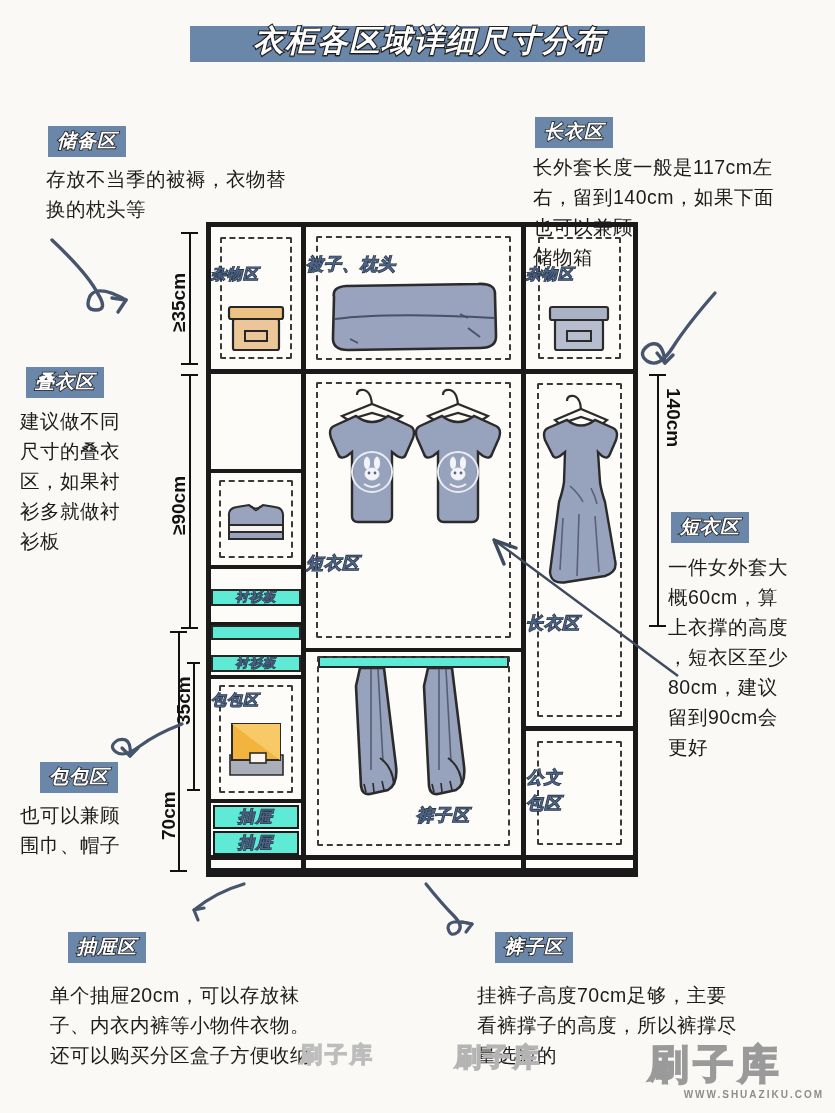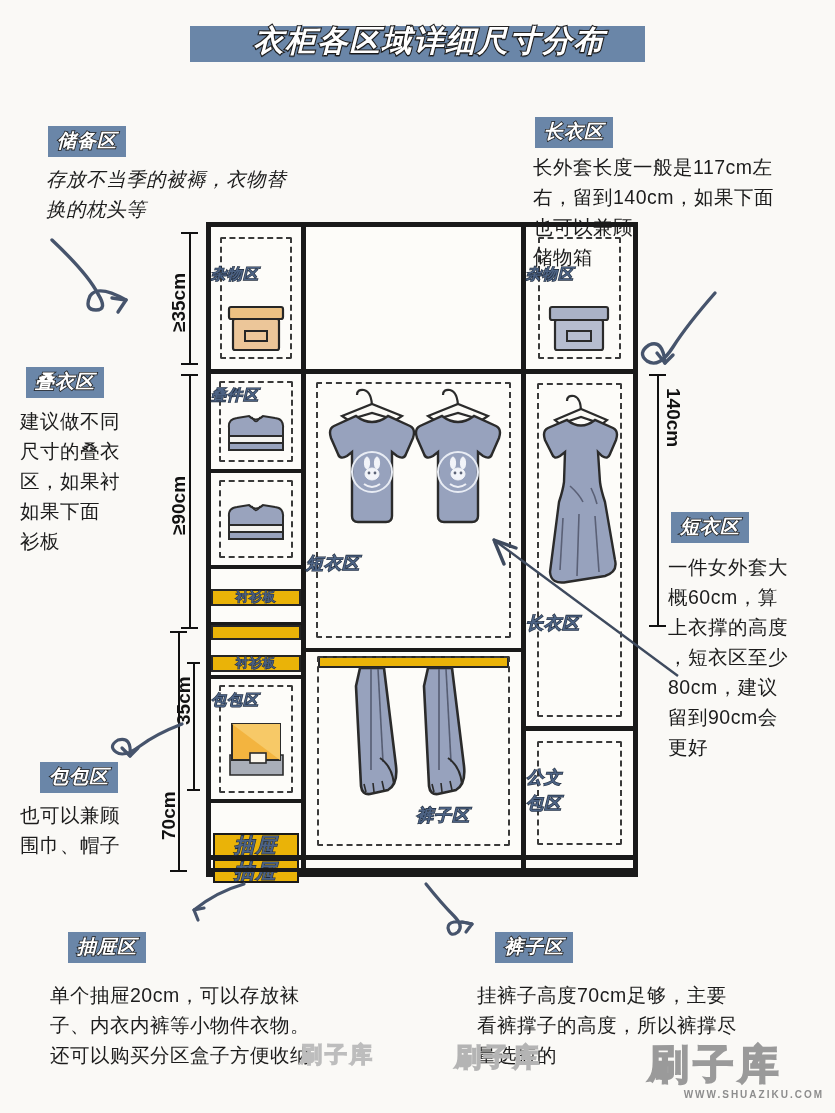--- a/index.html
+++ b/index.html
@@ -84,33 +84,33 @@
   }
   .rot-l{ transform:rotate(-90deg); transform-origin:left top; }
   .rot-r{ transform:rotate(90deg); transform-origin:left top; }
 
   
   .boxobj{ position:absolute; }
 
   
   .board{
     position:absolute;
-    background:#eab308;
+    background:#5eead4;
     border:2px solid #262626;
     display:flex; align-items:center; justify-content:center;
-    font-size:12.5px; font-weight:bold; color:#4a5f7e;
+    font-size:12.5px; font-weight:bold; font-style:italic; color:#4a5f7e;
     -webkit-text-stroke:.9px #253044; paint-order:stroke fill;
     letter-spacing:1px;
   }
   .drawer{
     position:absolute;
-    border:2px solid #1a1a1a; background:#eab308;
+    border:2px solid #1a1a1a; background:#5eead4;
     display:flex; align-items:center; justify-content:center;
-    font-size:20px; font-weight:bold; font-style:italic; color:#4d6384;
-    -webkit-text-stroke:1.1px #1f2a3a; paint-order:stroke fill; letter-spacing:2px;margin-top:28px;
+    font-size:16px; font-weight:bold; font-style:italic; color:#4d6384;
+    -webkit-text-stroke:1.1px #1f2a3a; paint-order:stroke fill; letter-spacing:2px;
   }
 
   
   #watermark{
     position:absolute; left:608px; top:1043px; width:216px; text-align:center;
     pointer-events:none;
   }
   #wm-text{
     font-size:40px; font-weight:bold; color:transparent;
     -webkit-text-stroke:2px #9a9a9a;
@@ -153,41 +153,43 @@
     <div class="dash" style="left:9px; top:10px; right:9px; bottom:10px;"></div>
     <div class="zlabel" style="left:0; top:38px; width:90px;">杂物区</div>
 
     <svg class="boxobj" style="left:16px; top:78px;" width="58" height="48" viewBox="0 0 58 48">
       <rect x="2" y="2" width="54" height="12" rx="2" fill="#ecc183" stroke="#262626" stroke-width="2.2"></rect>
       <rect x="6" y="14" width="46" height="31" rx="2" fill="#ecc699" stroke="#262626" stroke-width="2.2"></rect>
       <rect x="18" y="26" width="22" height="10" fill="none" stroke="#262626" stroke-width="2"></rect>
     </svg>
   </div>
 
+  <div class="cell" style="left:95px; top:0; width:215px; height:142px;">
+    <div class="dash" style="left:10px; top:9px; right:10px; bottom:9px;"></div>
+    <div class="zlabel big" style="left:0; top:26px; width:215px;">被子、枕头</div>
+
+    <svg class="boxobj" style="left:22px; top:54px;" width="172" height="72" viewBox="0 0 172 72">
+      <path d="M6 16 Q4 6 18 5 L150 3 Q168 2 167 14 L168 54 Q169 67 152 67 L20 69 Q4 69 5 56 Z" fill="#99a3bd" stroke="#2b2b2b" stroke-width="2.6"></path>
+      <path d="M7 38 Q60 31 166 37" fill="none" stroke="#4a5166" stroke-width="2"></path>
+      <path d="M140 47 l12 9" stroke="#4a5166" stroke-width="1.8" fill="none"></path>
+      <path d="M132 33 l8 4" stroke="#4a5166" stroke-width="1.6" fill="none"></path>
+      <path d="M22 58 l8 4" stroke="#4a5166" stroke-width="1.6" fill="none"></path>
+    </svg>
+  </div>
 
   <div class="cell" style="left:315px; top:0; width:107px; height:142px;">
     <div class="dash" style="left:12px; top:10px; right:12px; bottom:10px;"></div>
     <div class="zlabel" style="left:0; top:38px; width:107px;">杂物区</div>
     <svg class="boxobj" style="left:22px; top:78px;" width="62" height="48" viewBox="0 0 62 48">
       <rect x="2" y="2" width="58" height="13" rx="2" fill="#aab2c6" stroke="#2b2b2b" stroke-width="2.2"></rect>
       <rect x="7" y="15" width="48" height="30" rx="2" fill="#b6bdcf" stroke="#2b2b2b" stroke-width="2.2"></rect>
       <rect x="19" y="26" width="24" height="10" fill="none" stroke="#2b2b2b" stroke-width="2"></rect>
     </svg>
   </div>
 
-  <div class="cell" style="left:0; top:147px; width:90px; height:95px;">
-    <div class="dash" style="left:8px; top:7px; right:8px; bottom:7px;"></div>
-    <div class="zlabel" style="left:0; top:12px; width:90px;">叠件区</div>
-    <svg class="boxobj" style="left:14px; top:38px;" width="62" height="42" viewBox="0 0 62 42">
-      <path d="M4 16 Q3 7 12 6 L24 4 Q31 11 38 4 L50 6 Q59 7 58 16 L58 24 L4 24 Z" fill="#99a3bd" stroke="#2b2b2b" stroke-width="2"></path>
-      <rect x="4" y="24" width="54" height="7" fill="#f4f3ef" stroke="#2b2b2b" stroke-width="2"></rect>
-      <rect x="4" y="31" width="54" height="7" fill="#99a3bd" stroke="#2b2b2b" stroke-width="2"></rect>
-      <path d="M27 5 Q31 14 35 5" fill="none" stroke="#2b2b2b" stroke-width="1.6"></path>
-    </svg>
-  </div>
   <div class="panelline" style="left:0; top:242px; width:90px; height:4px;"></div>
 
   <div class="cell" style="left:0; top:246px; width:90px; height:92px;">
     <div class="dash" style="left:8px; top:7px; right:8px; bottom:7px;"></div>
     <svg class="boxobj" style="left:14px; top:28px;" width="62" height="42" viewBox="0 0 62 42">
       <path d="M4 16 Q3 7 12 6 L24 4 Q31 11 38 4 L50 6 Q59 7 58 16 L58 24 L4 24 Z" fill="#99a3bd" stroke="#2b2b2b" stroke-width="2"></path>
       <rect x="4" y="24" width="54" height="7" fill="#f4f3ef" stroke="#2b2b2b" stroke-width="2"></rect>
       <rect x="4" y="31" width="54" height="7" fill="#99a3bd" stroke="#2b2b2b" stroke-width="2"></rect>
       <path d="M27 5 Q31 14 35 5" fill="none" stroke="#2b2b2b" stroke-width="1.6"></path>
     </svg>
@@ -314,34 +316,34 @@
 <div class="dimcap" style="left:170px; top:631px; width:17px;"></div>
 <div class="dimcap" style="left:170px; top:870px; width:17px;"></div>
 <div class="dimtext rot-l" style="left:158px; top:840px;">70cm</div>
 
 <div class="dimline" style="left:657px; top:374px; height:252px;"></div>
 <div class="dimcap" style="left:649px; top:374px; width:17px;"></div>
 <div class="dimcap" style="left:649px; top:625px; width:17px;"></div>
 <div class="dimtext rot-r" style="left:684px; top:388px;">140cm</div>
 
 <div class="chip" style="left:48px; top:126px;">储备区</div>
-<div class="note" style="left:46px; top:164px; width:320px; white-space:pre-line;font-style:italic;">存放不当季的被褥，衣物替
+<div class="note" style="left:46px; top:164px; width:320px; white-space:pre-line;">存放不当季的被褥，衣物替
 换的枕头等</div>
 
 <div class="chip" style="left:535px; top:117px;">长衣区</div>
 <div class="note" style="left:533px; top:152px; width:300px; white-space:pre-line; text-align:left;">长外套长度一般是117cm左
 右，留到140cm，如果下面
 也可以兼顾
 储物箱</div>
 
 <div class="chip" style="left:26px; top:367px;">叠衣区</div>
 <div class="note" style="left:20px; top:406px; width:145px; white-space:pre-line;">建议做不同
 尺寸的叠衣
 区，如果衬
-如果下面
+衫多就做衬
 衫板</div>
 
 <div class="chip" style="left:671px; top:512px;">短衣区</div>
 <div class="note" style="left:668px; top:552px; width:166px; white-space:pre-line;">一件女外套大
 概60cm，算
 上衣撑的高度
 ，短衣区至少
 80cm，建议
 留到90cm会
 更好</div>

